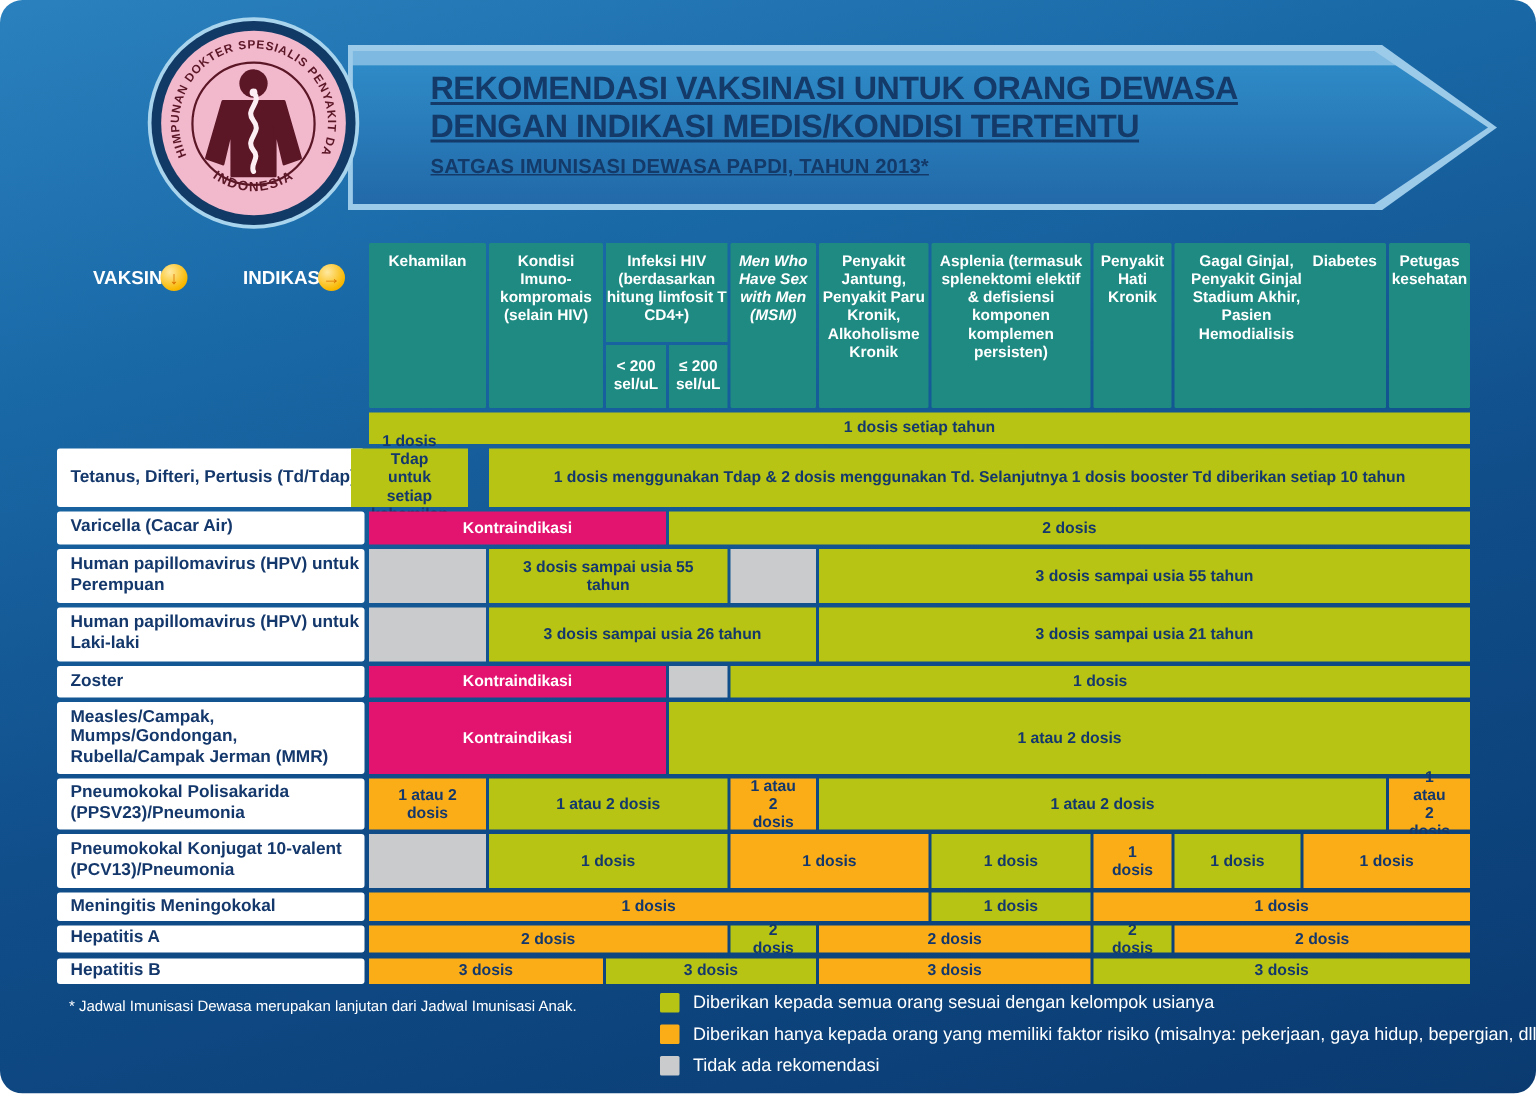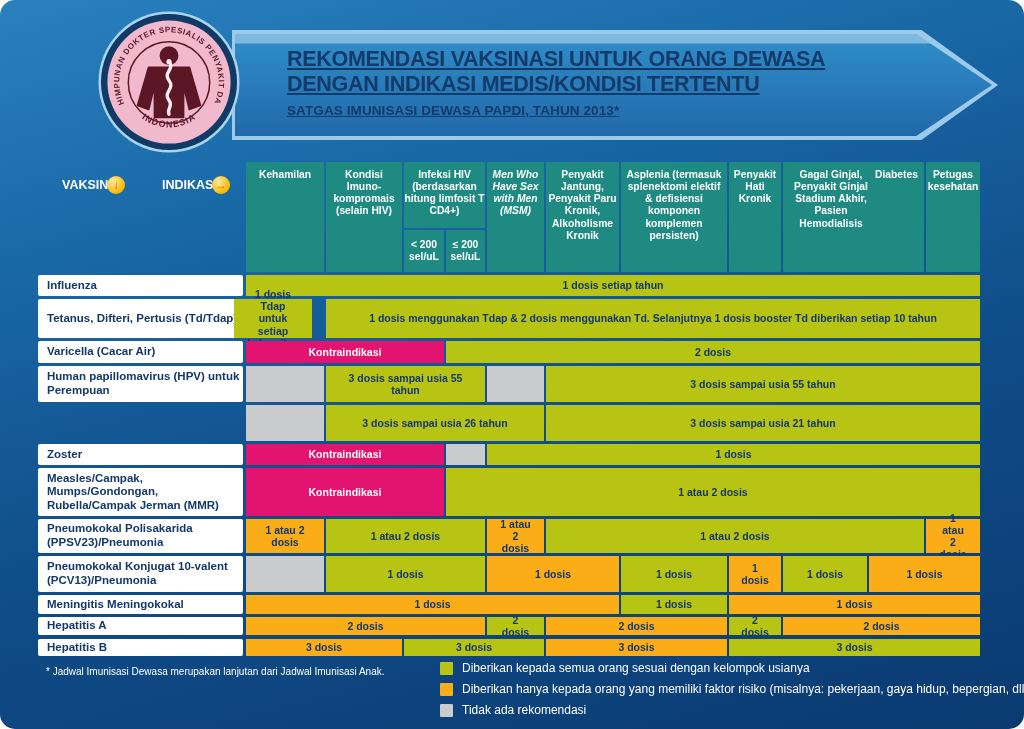--- a/index.html
+++ b/index.html
@@ -132,41 +132,41 @@
         </div>
         <div class="th italic" style="left: 449px; top: 0px; width: 57px; height: 110px;">Men Who Have Sex with Men (MSM)</div>
         <div class="th" style="left: 508px; top: 0px; width: 73px; height: 110px;">Penyakit Jantung, Penyakit Paru Kronik, Alkoholisme Kronik</div>
         <div class="th" style="left: 583px; top: 0px; width: 106px; height: 110px;">Asplenia (termasuk splenektomi elektif &amp; defisiensi komponen komplemen persisten)</div>
         <div class="th" style="left: 691px; top: 0px; width: 52px; height: 110px;">Penyakit Hati Kronik</div>
         <div class="th" style="left: 745px; top: 0px; width: 96px; height: 110px;">Gagal Ginjal, Penyakit Ginjal Stadium Akhir, Pasien Hemodialisis</div>
         <div class="th" style="left: 831px; top: 0px; width: 55px; height: 110px;">Diabetes</div>
         <div class="th" style="left: 888px; top: 0px; width: 54px; height: 110px;">Petugas kesehatan</div>
       </div>
       <div class="trow" style="top: 115px; height: 21px;">
-        <div class="row-label">Influenza</div>
         <div class="cell green" style="left: 208px; width: 734px;">1 dosis setiap tahun</div>
       </div>
       <div class="trow" style="top: 139px; height: 39px;">
         <div class="row-label">Tetanus, Difteri, Pertusis (Td/Tdap)</div>
         <div class="cell green" style="left: 196px; width: 78px;">1 dosis Tdap untuk setiap kehamilan</div>
         <div class="cell green" style="left: 288px; width: 654px;">1 dosis menggunakan Tdap &amp; 2 dosis  menggunakan Td. Selanjutnya 1 dosis booster Td diberikan setiap 10 tahun</div>
       </div>
       <div class="trow" style="top: 181px; height: 22px;">
         <div class="row-label">Varicella (Cacar Air)</div>
         <div class="cell pink" style="left: 208px; width: 198px;">Kontraindikasi</div>
         <div class="cell green" style="left: 408px; width: 534px;">2 dosis</div>
       </div>
       <div class="trow" style="top: 206px; height: 36px;">
         <div class="row-label">Human papillomavirus (HPV) untuk Perempuan</div>
         <div class="cell gray" style="left: 208px; width: 78px;"></div>
         <div class="cell green" style="left: 288px; width: 159px;">3 dosis sampai usia 55 tahun</div>
         <div class="cell gray" style="left: 449px; width: 57px;"></div>
         <div class="cell green" style="left: 508px; width: 434px;">3 dosis sampai usia 55 tahun</div>
       </div>
       <div class="trow" style="top: 245px; height: 36px;">
+        <div class="row-label">Human papillomavirus (HPV) untuk Laki-laki</div>
         <div class="cell gray" style="left: 208px; width: 78px;"></div>
         <div class="cell green" style="left: 288px; width: 218px;">3 dosis sampai usia 26 tahun</div>
         <div class="cell green" style="left: 508px; width: 434px;">3 dosis sampai usia 21 tahun</div>
       </div>
       <div class="trow" style="top: 284px; height: 21px;">
         <div class="row-label">Zoster</div>
         <div class="cell pink" style="left: 208px; width: 198px;">Kontraindikasi</div>
         <div class="cell gray" style="left: 408px; width: 39px;"></div>
         <div class="cell green" style="left: 449px; width: 493px;">1 dosis</div>
       </div>

